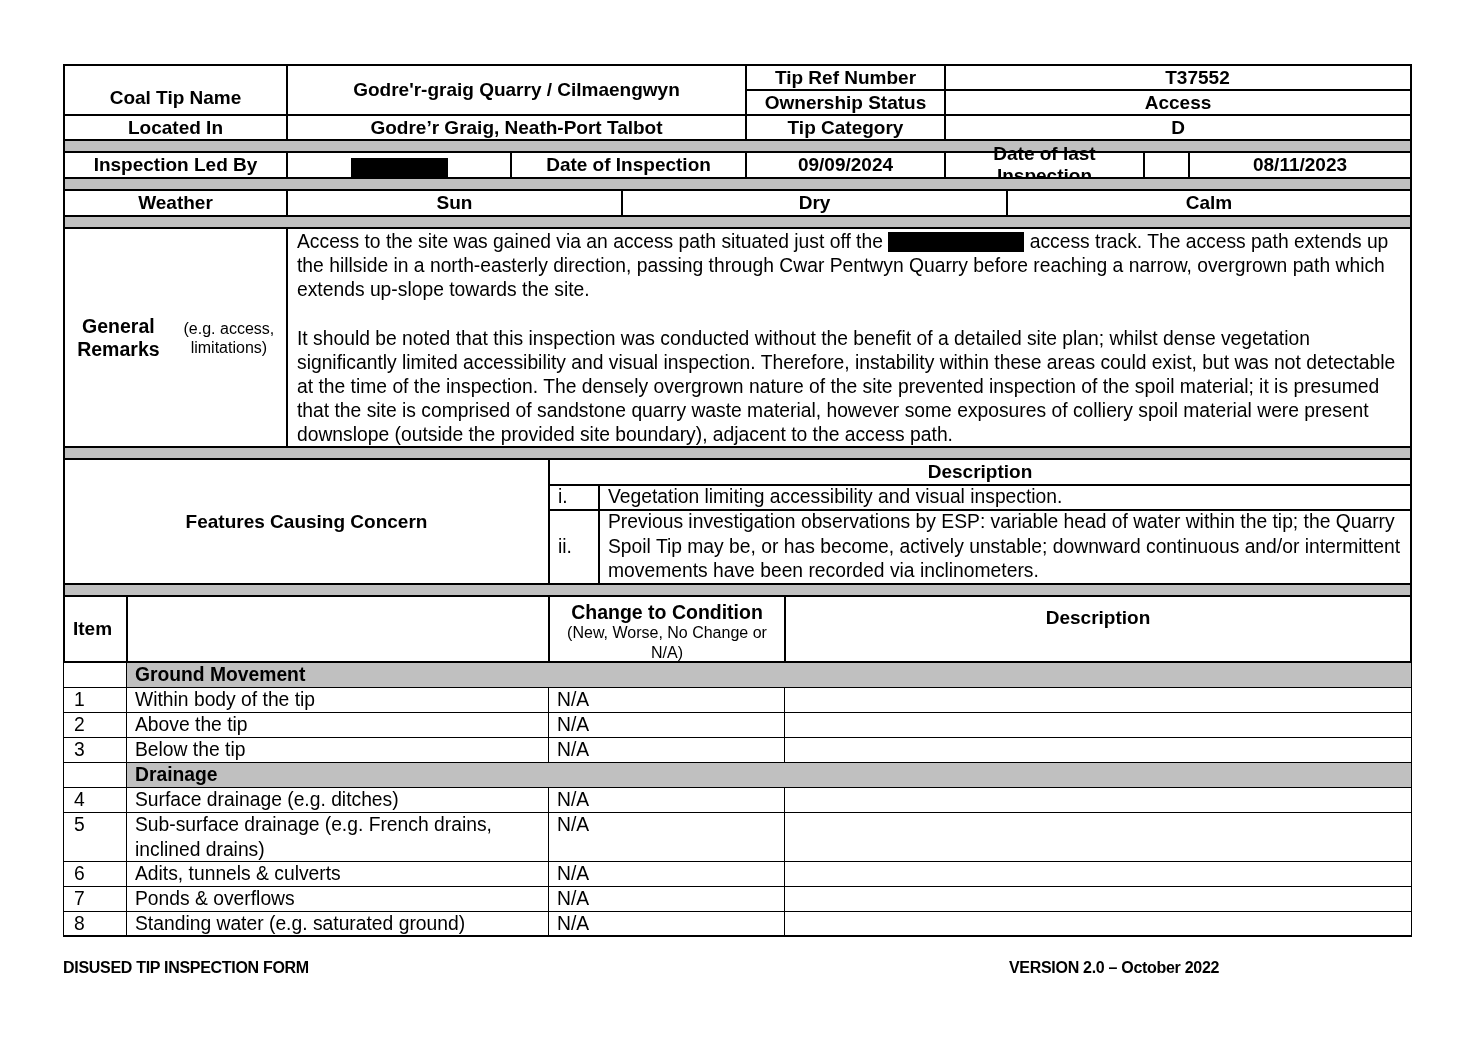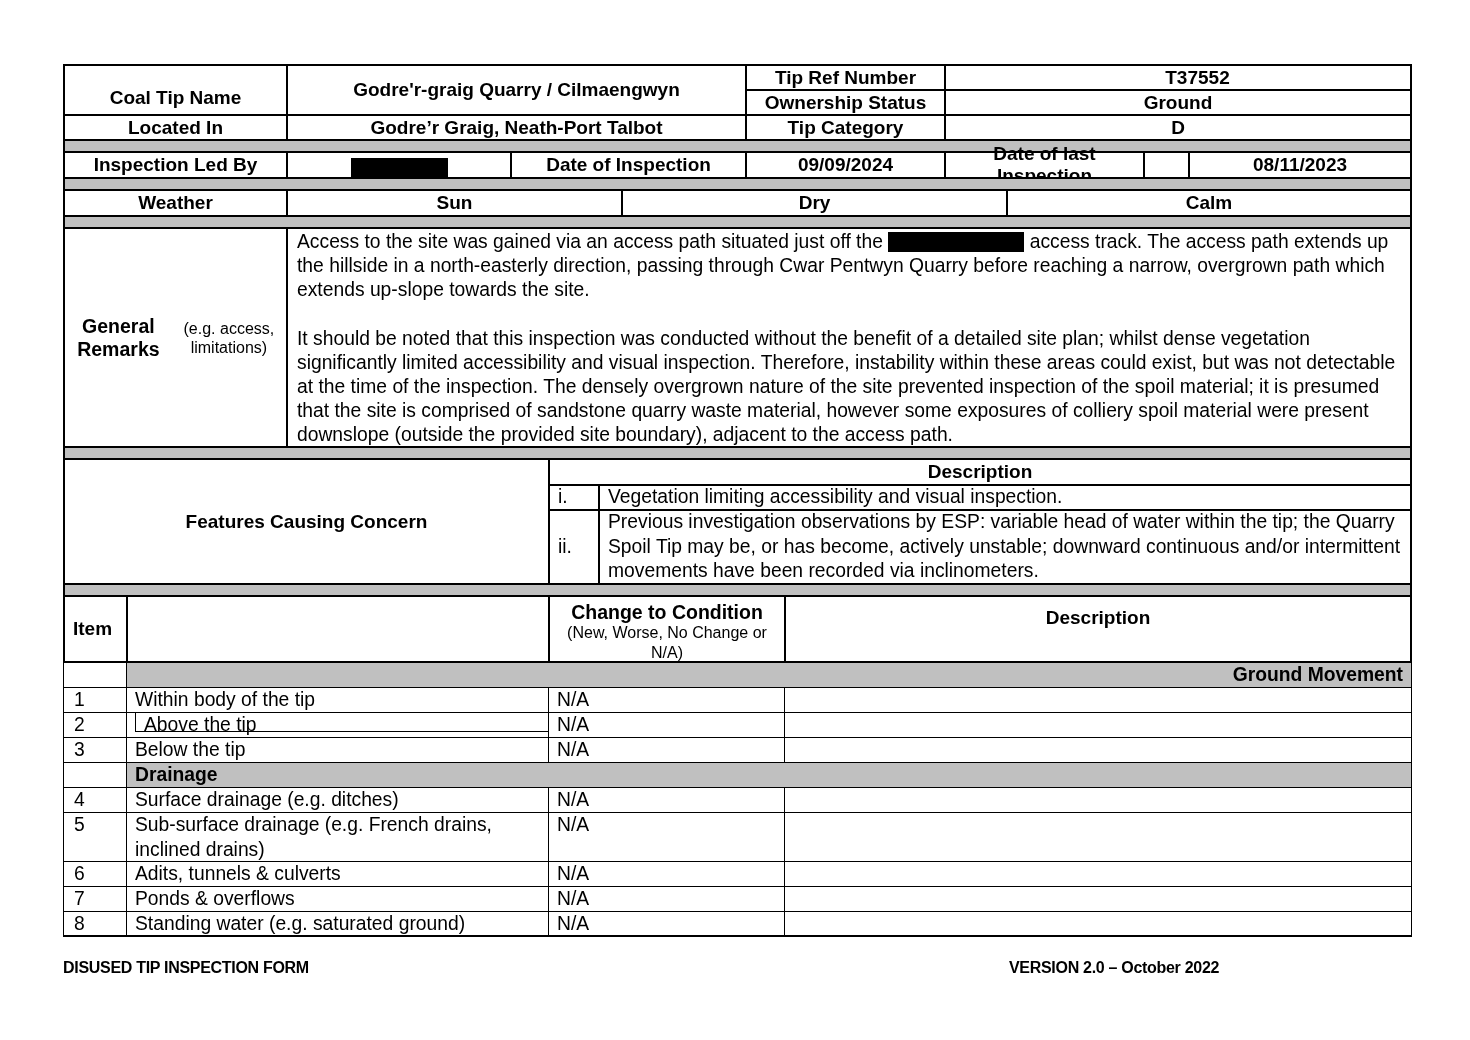--- a/index.html
+++ b/index.html
@@ -21,21 +21,21 @@
   .footer { position: absolute; font-size: 16px; font-weight: bold; letter-spacing: -0.3px; }
 </style>
 </head>
 <body>
 
 <div class="cell b" style="left:63px;top:64px;width:225px;height:68px;">Coal Tip Name</div>
 <div class="cell b" style="left:286px;top:64px;width:461px;height:52px;">Godre'r-graig Quarry / Cilmaengwyn</div>
 <div class="cell b" style="left:745px;top:64px;width:201px;height:27px;">Tip Ref Number</div>
 <div class="cell b" style="left:944px;top:64px;width:468px;height:27px;padding-left:39px;">T37552</div>
 <div class="cell b" style="left:745px;top:89px;width:201px;height:27px;">Ownership Status</div>
-<div class="cell b" style="left:944px;top:89px;width:468px;height:27px;">Ground</div>
+<div class="cell b" style="left:944px;top:89px;width:468px;height:27px;">Access</div>
 
 <div class="cell b" style="left:63px;top:114px;width:225px;height:27px;">Located In</div>
 <div class="cell b" style="left:286px;top:114px;width:461px;height:27px;">Godre’r Graig, Neath-Port Talbot</div>
 <div class="cell b" style="left:745px;top:114px;width:201px;height:27px;">Tip Category</div>
 <div class="cell b" style="left:944px;top:114px;width:468px;height:27px;">D</div>
 
 <div class="bar" style="left:63px;top:139px;width:1349px;height:14px;"></div>
 
 <div class="cell b" style="left:63px;top:151px;width:225px;height:28px;">Inspection Led By</div>
 <div class="cell" style="left:286px;top:151px;width:226px;height:28px;">
@@ -77,29 +77,29 @@
 
 <div class="cell b left" style="left:63px;top:595px;width:65px;height:68px;padding-left:8px;">Item</div>
 <div class="cell" style="left:126px;top:595px;width:424px;height:68px;"></div>
 <div class="cell" style="left:548px;top:595px;width:238px;height:68px;flex-direction:column;justify-content:flex-start;padding-top:4px;">
   <span class="b" style="font-size:19.5px;">Change to Condition</span>
   <span style="font-size:16px;line-height:20px;width:200px;">(New, Worse, No Change or N/A)</span>
 </div>
 <div class="cell b" style="left:784px;top:595px;width:628px;height:68px;align-items:flex-start;padding-top:10px;">Description</div>
 
 <div class="row-cell" style="left:63px;top:662px;width:64px;height:26px;"></div>
-<div class="row-cell sect" style="left:126px;top:662px;width:1286px;height:26px;text-align:right;">Ground Movement</div>
+<div class="row-cell sect" style="left:126px;top:662px;width:1286px;height:26px;">Ground Movement</div>
 
 <div class="row-cell" style="left:63px;top:687px;width:64px;height:26px;padding-left:10px;">1</div>
 <div class="row-cell" style="left:126px;top:687px;width:423px;height:26px;">Within body of the tip</div>
 <div class="row-cell" style="left:548px;top:687px;width:237px;height:26px;">N/A</div>
 <div class="row-cell" style="left:784px;top:687px;width:628px;height:26px;"></div>
 
 <div class="row-cell" style="left:63px;top:712px;width:64px;height:26px;padding-left:10px;">2</div>
-<div class="row-cell" style="left:126px;top:712px;width:423px;height:20px;margin-left:9px;">Above the tip</div>
+<div class="row-cell" style="left:126px;top:712px;width:423px;height:26px;">Above the tip</div>
 <div class="row-cell" style="left:548px;top:712px;width:237px;height:26px;">N/A</div>
 <div class="row-cell" style="left:784px;top:712px;width:628px;height:26px;"></div>
 
 <div class="row-cell" style="left:63px;top:737px;width:64px;height:26px;padding-left:10px;">3</div>
 <div class="row-cell" style="left:126px;top:737px;width:423px;height:26px;">Below the tip</div>
 <div class="row-cell" style="left:548px;top:737px;width:237px;height:26px;">N/A</div>
 <div class="row-cell" style="left:784px;top:737px;width:628px;height:26px;"></div>
 
 <div class="row-cell" style="left:63px;top:762px;width:64px;height:26px;"></div>
 <div class="row-cell sect" style="left:126px;top:762px;width:1286px;height:26px;">Drainage</div>

